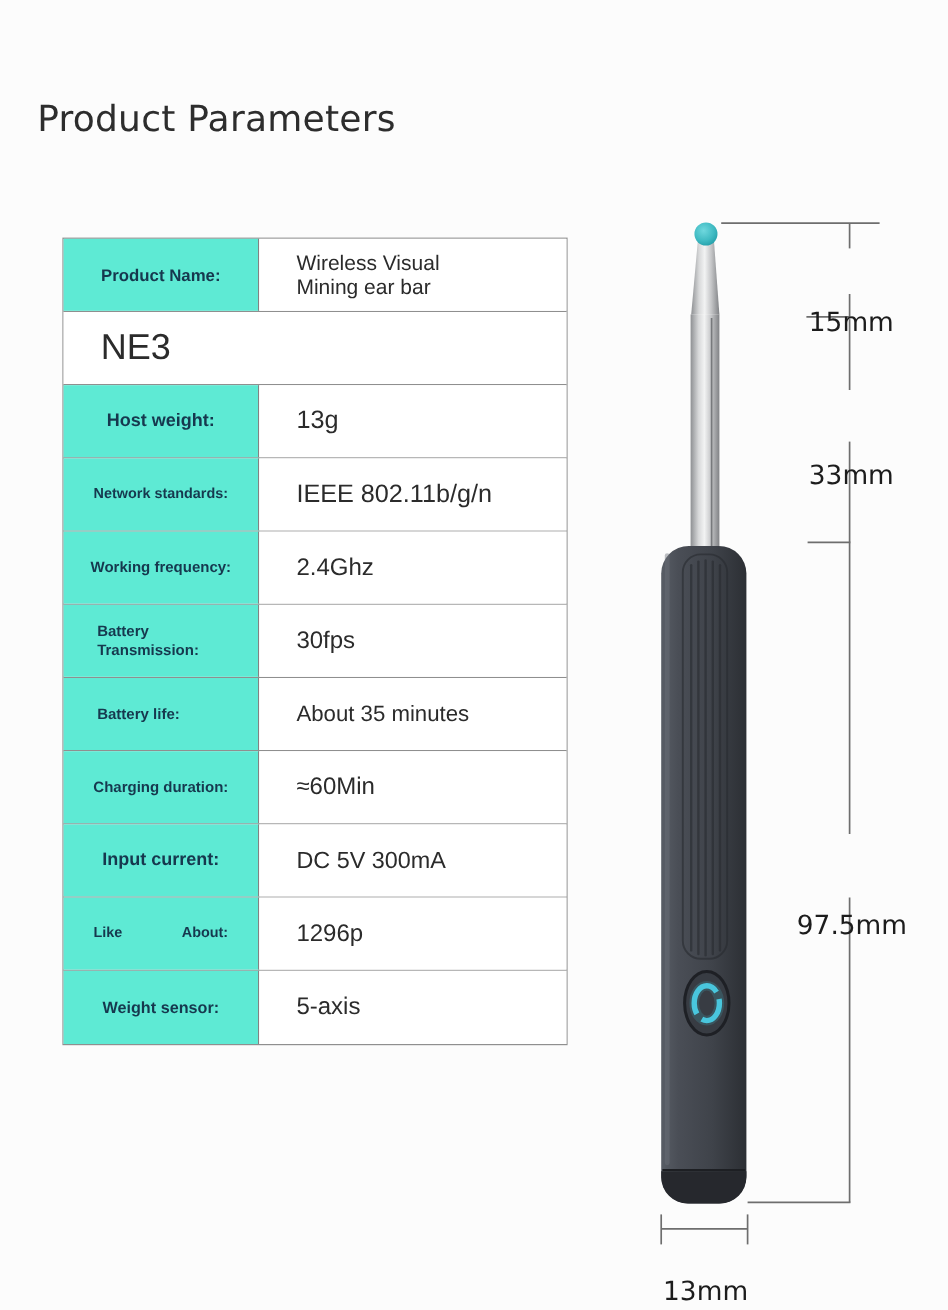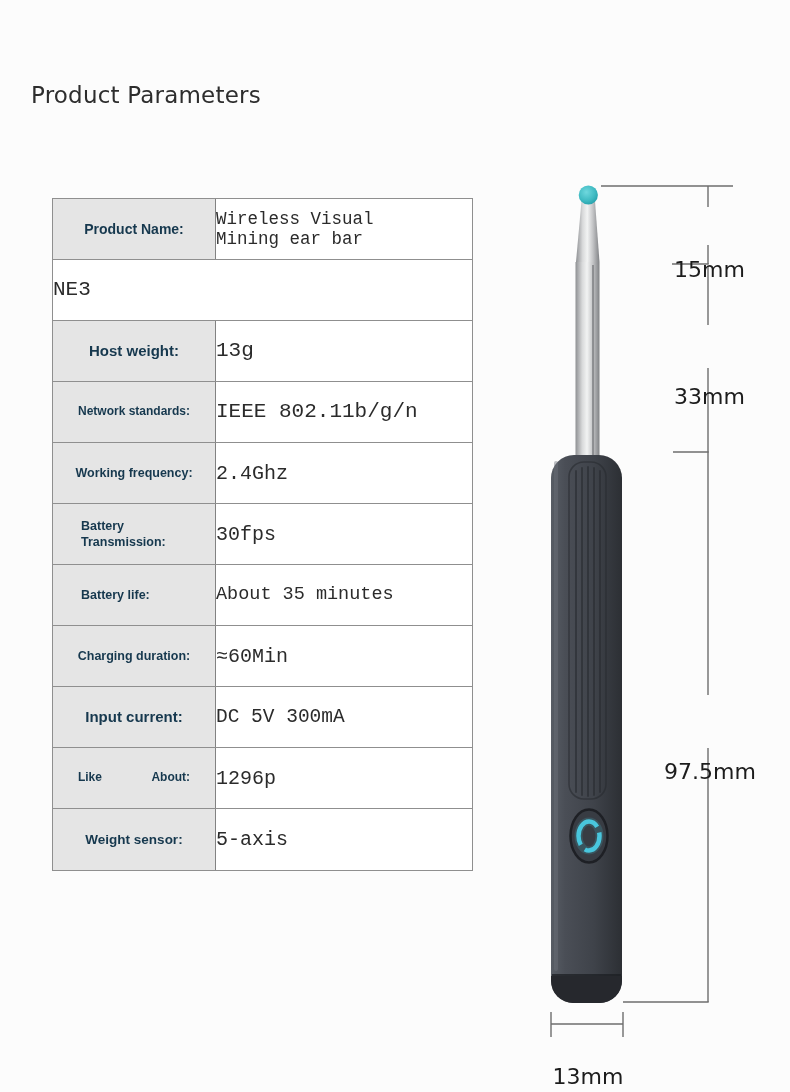--- a/index.html
+++ b/index.html
@@ -2,46 +2,46 @@
 <html><head>
 <meta charset="utf-8">
 <style>
   html,body{margin:0;padding:0;background:#ffffff;}
   .screen{
     position:relative;width:790px;height:1092px;overflow:hidden;
     background:#fcfcfc;font-family:"Liberation Sans",sans-serif;
   }
   .page-title{
     position:absolute;left:31px;top:82px;
-    font-family:"DejaVu Sans",sans-serif;font-size:23px;font-weight:400;
+    font-family:"DejaVu Sans",sans-serif;font-size:30px;font-weight:400;
     color:#2d2d2d;letter-spacing:0.2px;
   }
   
   .spec-table{
     position:absolute;left:52px;top:198px;width:421px;
     border:1px solid #8f8f8f;box-sizing:border-box;background:#ffffff;
   }
   .srow{display:flex;height:61px;border-bottom:1px solid #8f8f8f;box-sizing:border-box;}
   .srow:last-child{border-bottom:none;}
   .cell-label{
     width:163px;min-width:163px;box-sizing:border-box;
-    background:#e5e5e5;border-right:1px solid #828282;
+    background:#5eead4;border-right:1px solid #828282;
     color:#16384e;font-weight:700;font-size:13px;line-height:1.3;
     display:flex;align-items:center;justify-content:center;
     text-align:center;white-space:pre-wrap;
   }
   .cell-value{
     flex:1;background:#ffffff;box-sizing:border-box;
-    display:flex;align-items:center;
-    font-family:Liberation Mono, monospace;font-size:20px;color:#2b2b2b;
+    display:flex;align-items:center;padding-left:31px;
+    font-family:Liberation Sans, sans-serif;font-size:20px;color:#2b2b2b;
     white-space:pre-line;line-height:1.15;
   }
   .srow:nth-child(1) .cell-label{font-size:14px}
   .srow:nth-child(1) .cell-value{font-size:17.5px}
-  .srow:nth-child(2) .cell-value{font-size:21px}
+  .srow:nth-child(2) .cell-value{font-size:30px}
   .srow:nth-child(3) .cell-label{font-size:15px}
   .srow:nth-child(3) .cell-value{font-size:21px}
   .srow:nth-child(4) .cell-label{font-size:12px}
   .srow:nth-child(4) .cell-value{font-size:21px}
   .srow:nth-child(5) .cell-label{font-size:12.5px}
   .srow:nth-child(6) .cell-label,
   .srow:nth-child(7) .cell-label{
     justify-content:flex-start;text-align:left;padding-left:28px;font-size:12.5px;
   }
   .srow:nth-child(7) .cell-value{font-size:18.5px}

